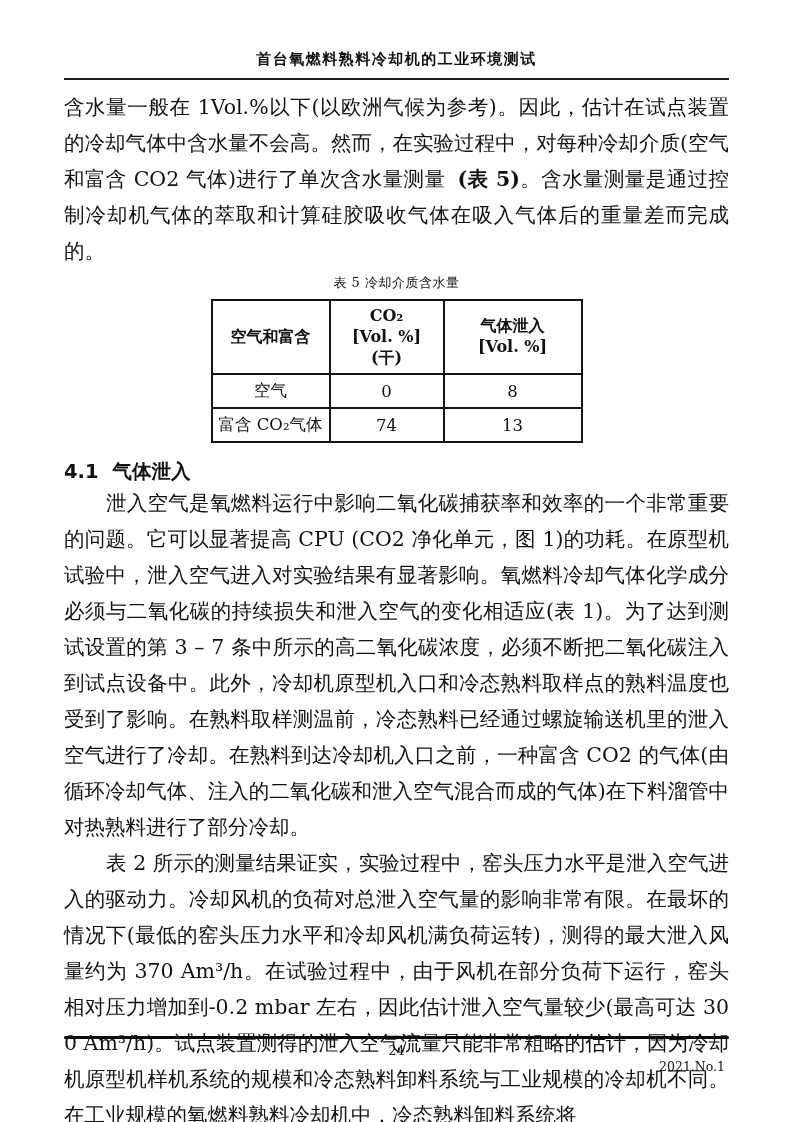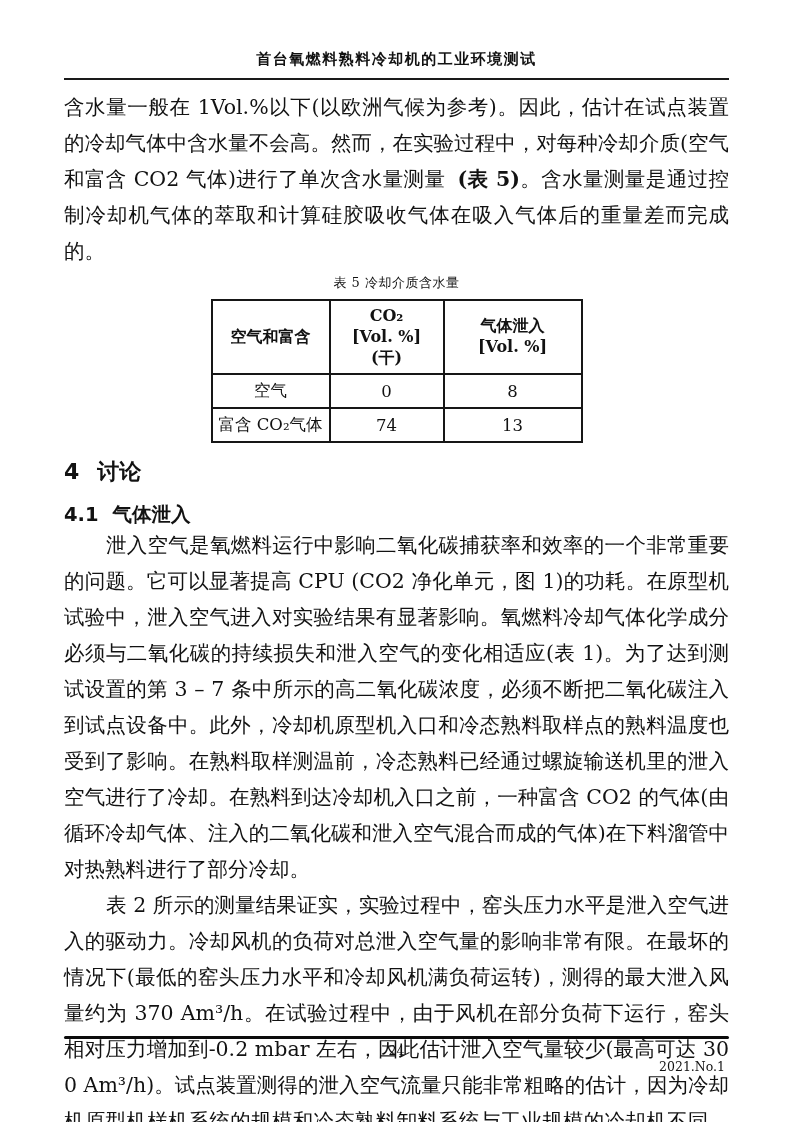--- a/index.html
+++ b/index.html
@@ -155,23 +155,20 @@
           <td>8</td>
         </tr>
         <tr>
           <td>富含 CO₂气体</td>
           <td>74</td>
           <td>13</td>
         </tr>
       </tbody>
     </table>
 
-    <h1 class="section-heading">
-      <span class="sec-num">4</span><span>讨论</span>
-    </h1>
 
     <h2 class="subsection-heading">
       <span class="sec-num">4.1</span><span>气体泄入</span>
     </h2>
 
     <p class="body-text indent para-2">泄入空气是氧燃料运行中影响二氧化碳捕获率和效率的一个非常重要的问题。它可以显著提高 CPU (CO2 净化单元，图 1)的功耗。在原型机试验中，泄入空气进入对实验结果有显著影响。氧燃料冷却气体化学成分必须与二氧化碳的持续损失和泄入空气的变化相适应(表 1)。为了达到测试设置的第 3 – 7 条中所示的高二氧化碳浓度，必须不断把二氧化碳注入到试点设备中。此外，冷却机原型机入口和冷态熟料取样点的熟料温度也受到了影响。在熟料取样测温前，冷态熟料已经通过螺旋输送机里的泄入空气进行了冷却。在熟料到达冷却机入口之前，一种富含 CO2 的气体(由循环冷却气体、注入的二氧化碳和泄入空气混合而成的气体)在下料溜管中对热熟料进行了部分冷却。</p>
 
     <p class="body-text indent">表 2 所示的测量结果证实，实验过程中，窑头压力水平是泄入空气进入的驱动力。冷却风机的负荷对总泄入空气量的影响非常有限。在最坏的情况下(最低的窑头压力水平和冷却风机满负荷运转)，测得的最大泄入风量约为 370 Am³/h。在试验过程中，由于风机在部分负荷下运行，窑头相对压力增加到-0.2 mbar 左右，因此估计泄入空气量较少(最高可达 300 Am³/h)。试点装置测得的泄入空气流量只能非常粗略的估计，因为冷却机原型机样机系统的规模和冷态熟料卸料系统与工业规模的冷却机不同。在工业规模的氧燃料熟料冷却机中，冷态熟料卸料系统将</p>
 
   </main>

